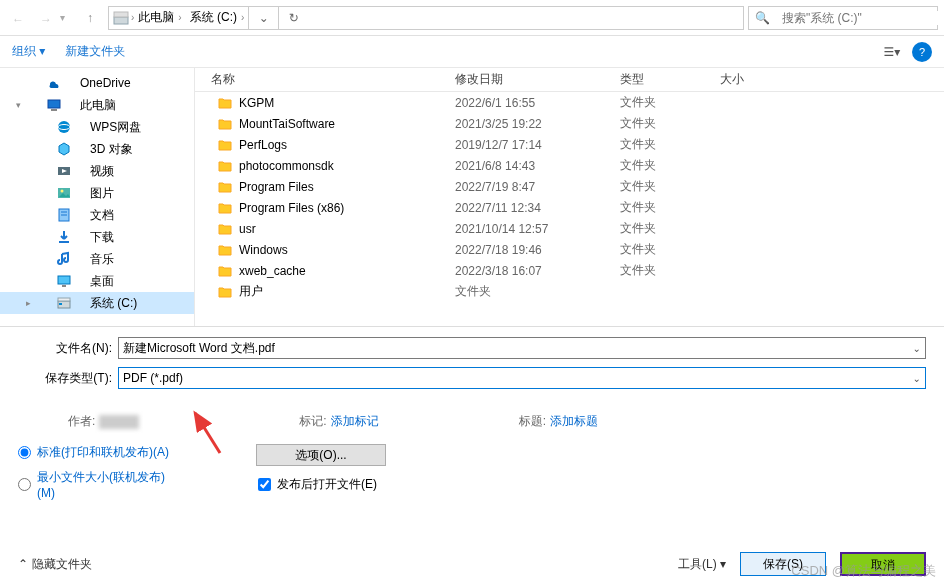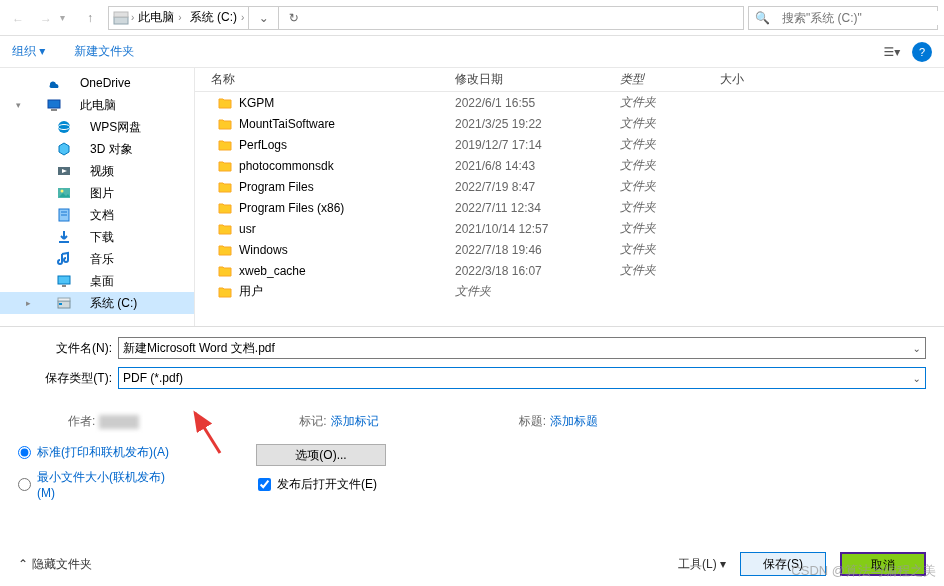--- a/index.html
+++ b/index.html
@@ -9,37 +9,37 @@
 .nav-btn.disabled { color: #ccc; }
 .dd { width: 16px; color: #aaa; font-size: 10px; }
 .path-box { flex: 1; height: 24px; border: 1px solid #ccc; display: flex; align-items: center; margin: 0 4px; background: #fff; }
 .path-icon { width: 20px; height: 20px; display:flex; align-items:center; justify-content:center; margin-left:2px; }
 .crumb { padding: 0 4px; display:flex; align-items:center; gap:4px; height:100%; }
 .chev { color:#888; font-size:10px; }
 .path-actions { width: 60px; display:flex; }
 .path-act { width:30px; height:24px; border-left:1px solid #ccc; display:flex; align-items:center; justify-content:center; color:#666; }
 .search-box { width: 190px; height:24px; border:1px solid #ccc; display:flex; align-items:center; margin-right:2px; }
 .search-box input { border:none; outline:none; flex:1; padding:0 6px; color:#666; }
-.cmdbar { height:32px; display:flex; align-items:center; padding:0 12px; gap:29px; border-bottom:1px solid #e8e8e8; }
+.cmdbar { height:32px; display:flex; align-items:center; padding:0 12px; gap:20px; border-bottom:1px solid #e8e8e8; }
 .cmdbar .link { color:#1976d2; cursor:default; }
 .cmdbar .right { margin-left:auto; display:flex; gap:8px; align-items:center; }
 .view-btn { width:24px; height:24px; display:flex; align-items:center; justify-content:center; color:#555; }
 .help-btn { width:20px; height:20px; border-radius:50%; background:#0078d7; color:#fff; display:flex; align-items:center; justify-content:center; font-size:11px; }
 .main { display:flex; height:258px; }
 .sidebar { width:195px; border-right:1px solid #e8e8e8; overflow-y:auto; padding-top:4px; }
 .tree-item { display:flex; align-items:center; height:22px; padding-left:16px; gap:18px; cursor:default; }
 .tree-item.child { padding-left:26px; }
 .tree-item.sel { background:#cce8ff; }
 .tree-exp { width:12px; color:#888; font-size:9px; }
 .ico { width:16px; height:16px; display:inline-flex; align-items:center; justify-content:center; }
 .content { flex:1; overflow:auto; }
 .headers { display:flex; height:24px; border-bottom:1px solid #e8e8e8; align-items:center; color:#444; }
 .col-name { width:260px; padding-left:16px; }
 .col-date { width:165px; }
-.col-type { width:100px;font-style:italic; }
+.col-type { width:100px; }
 .col-size { width:80px; }
 .row { display:flex; height:21px; align-items:center; }
 .row .col-name { display:flex; align-items:center; gap:6px; padding-left:22px; }
 .row .col-date, .row .col-type { color:#666; }
 .bottom { border-top:1px solid #ddd; padding:10px 18px 8px 18px; height:260px; position:relative; background:#fff; }
 .field-row { display:flex; align-items:center; margin-bottom:8px; }
 .field-label { width:100px; text-align:right; padding-right:6px; }
 .combo { flex:1; height:22px; border:1px solid #7a7a7a; display:flex; align-items:center; padding:0 4px; background:#fff; }
 .combo.hl { border:1px solid #0078d7; background:#fff; }
 .combo-dd { margin-left:auto; color:#555; font-size:10px; }

